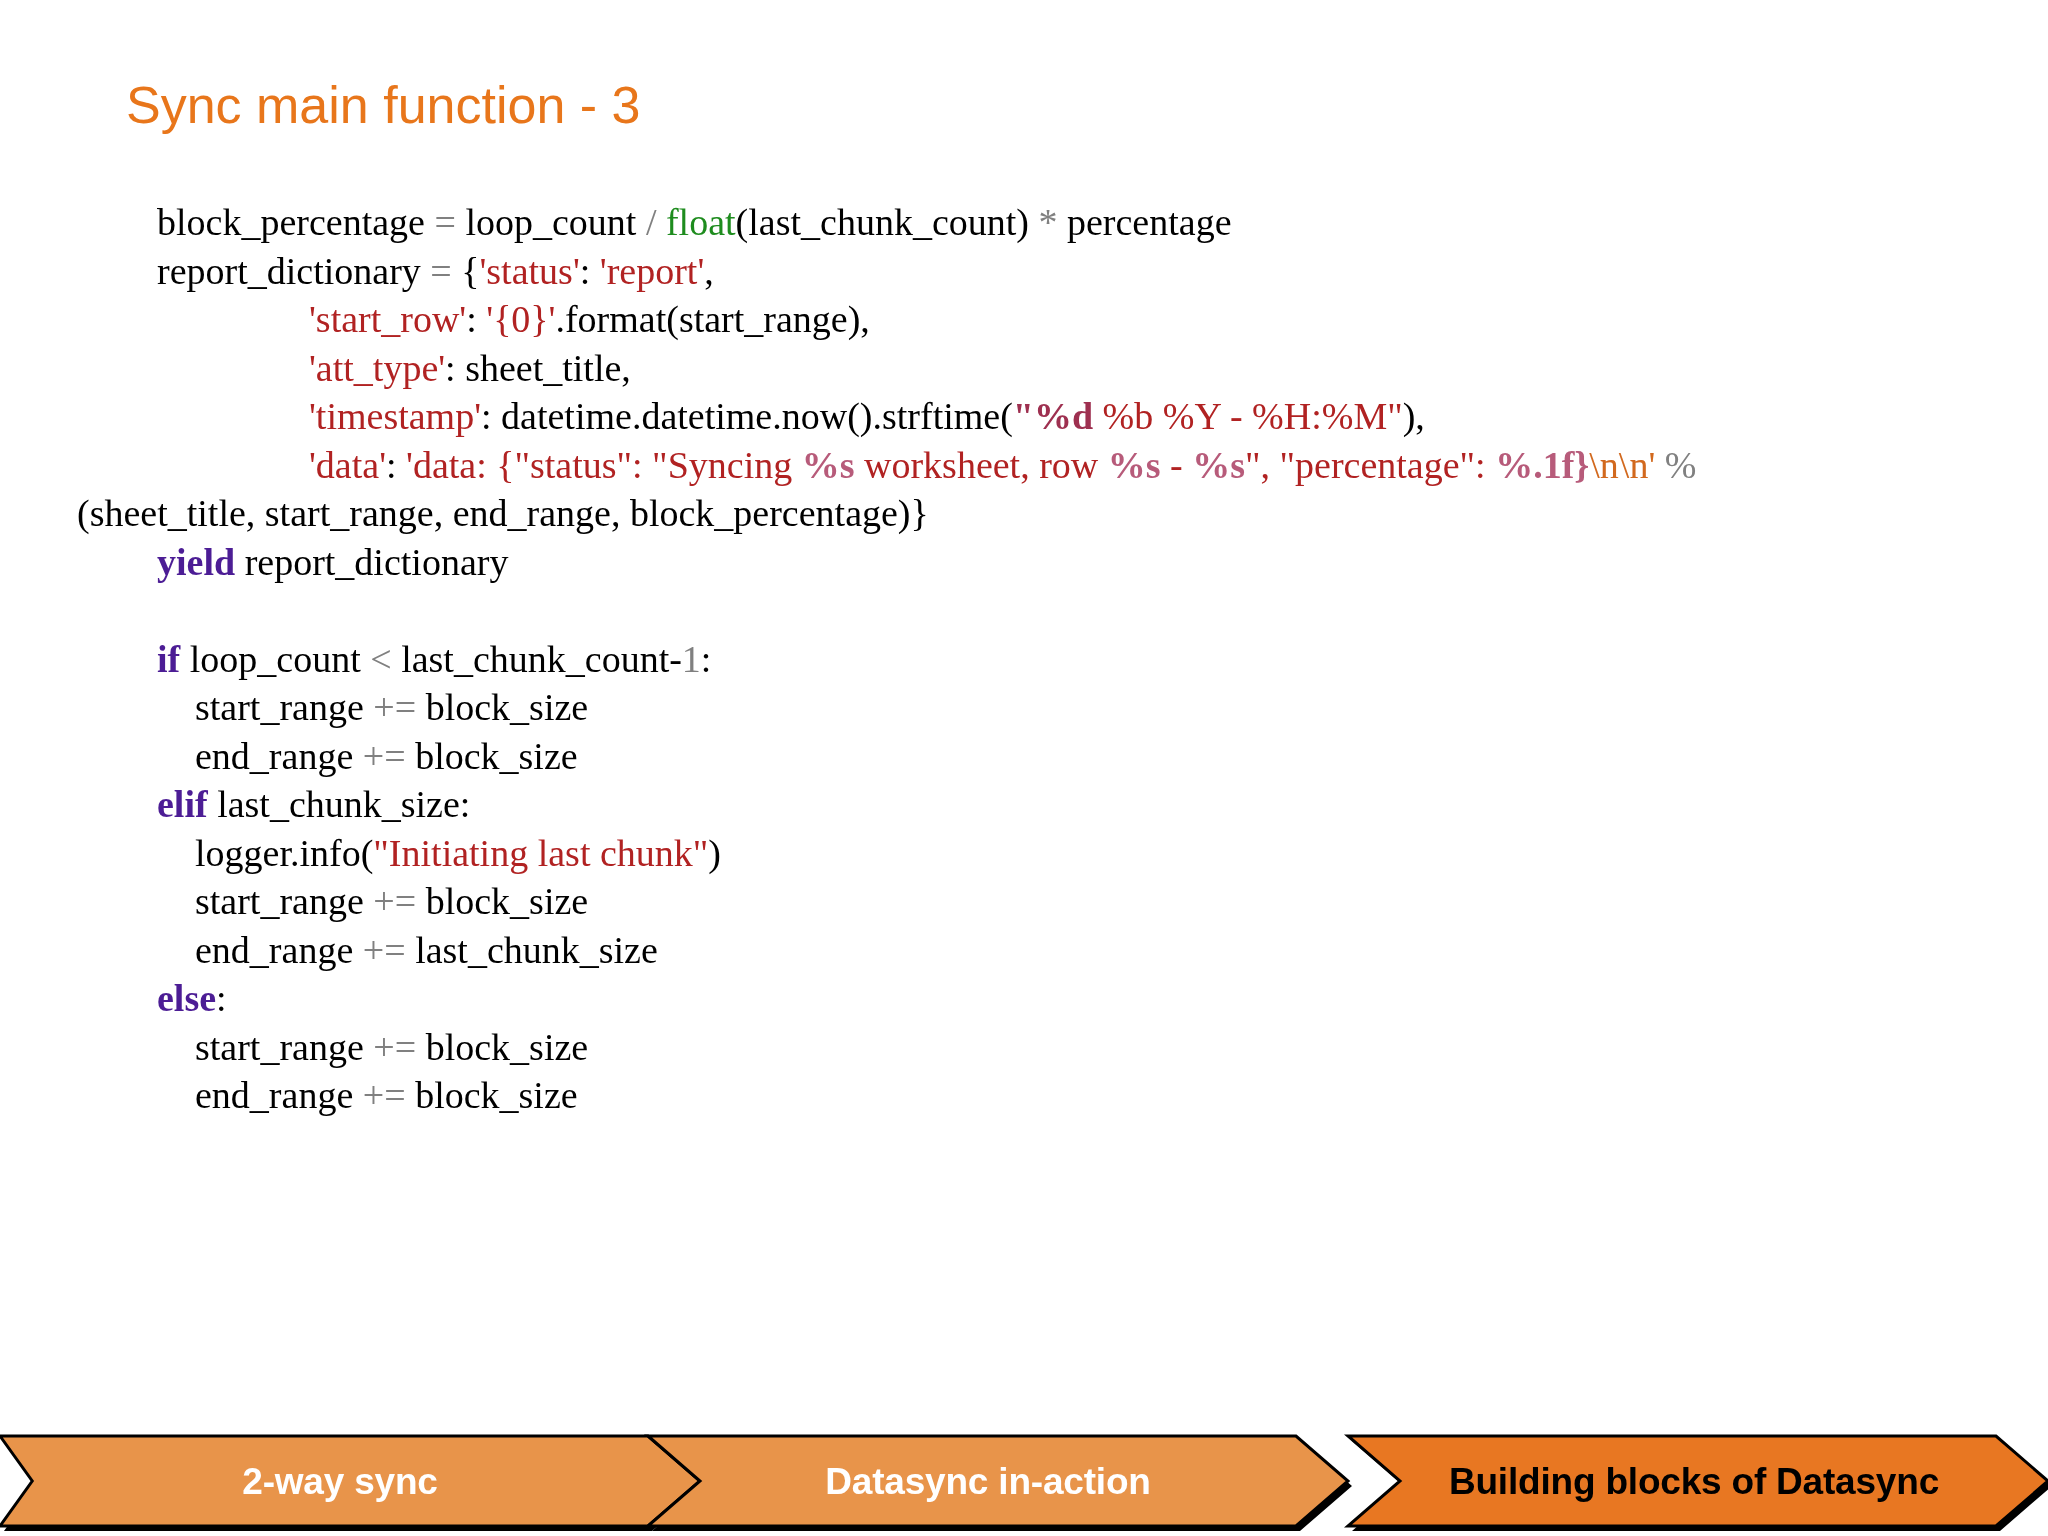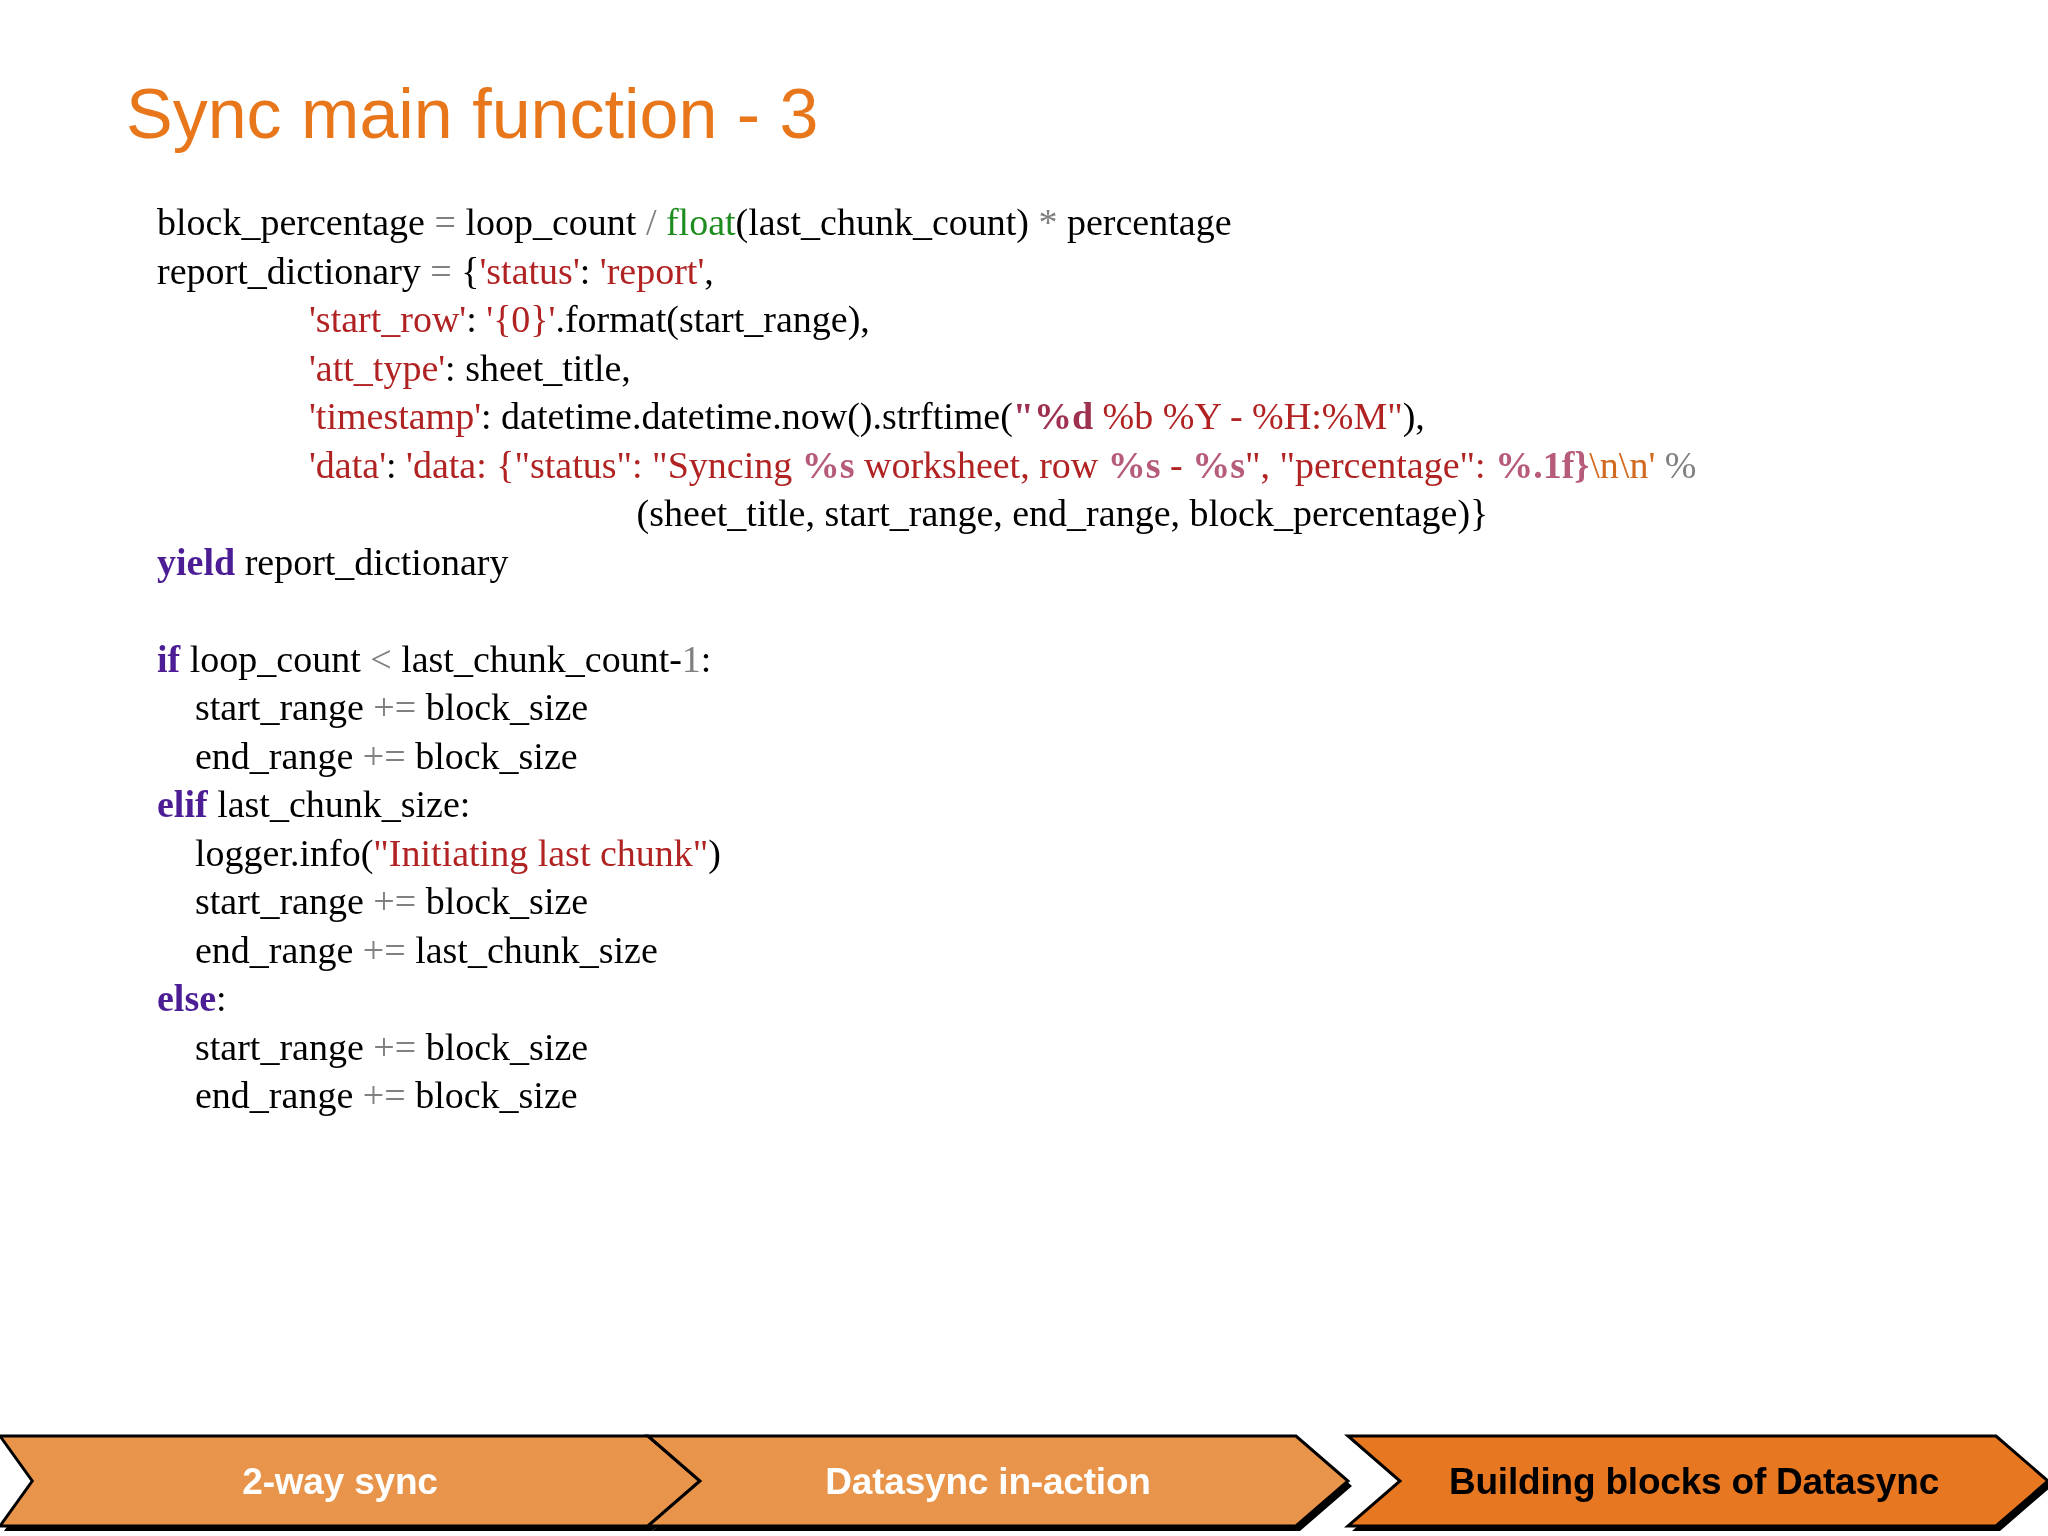--- a/index.html
+++ b/index.html
@@ -15,21 +15,21 @@
     overflow: hidden;
     font-family: "Liberation Serif", "DejaVu Serif", serif;
   }
 
   
   #slide-title {
     position: absolute;
     left: 126px;
     top: 78px;
     font-family: "Liberation Sans", "DejaVu Sans", sans-serif;
-    font-size: 70px;
+    font-size: 52px;
     line-height: 1.05;
     color: #E8761B;
     white-space: pre;
     letter-spacing: 0px;
   }
 
   
   #code-block {
     position: absolute;
     left: 0px;
@@ -42,21 +42,20 @@
     white-space: pre;
   }
   .code-line {
     white-space: pre;
     min-height: 48.5px;
     padding-left: 140px;
     margin-left: 17px;
   }
   .code-line.flush {
     padding-left: 60px;
-    text-align: center;
   }
   .code-line.blank {
     height: 48.5px;
   }
 
   
   .tok-plain   { color: #000000; }
   .tok-kw      { color: #4c1d95; font-weight: bold; }
   .tok-fn      { color: #1E8C1E; }
   .tok-op      { color: #808080; }

